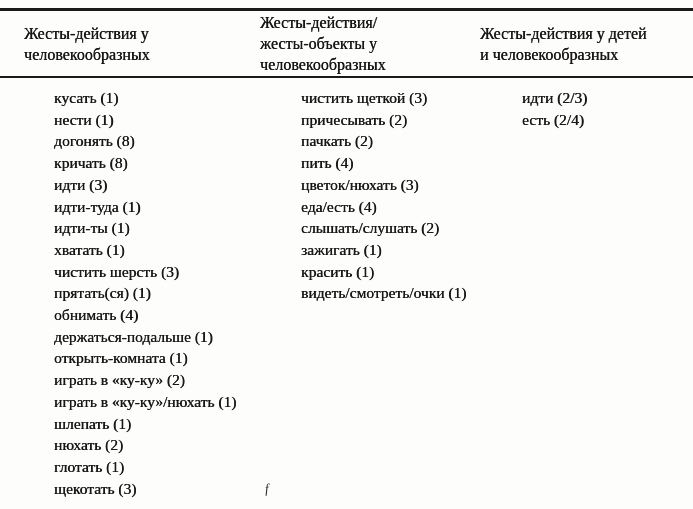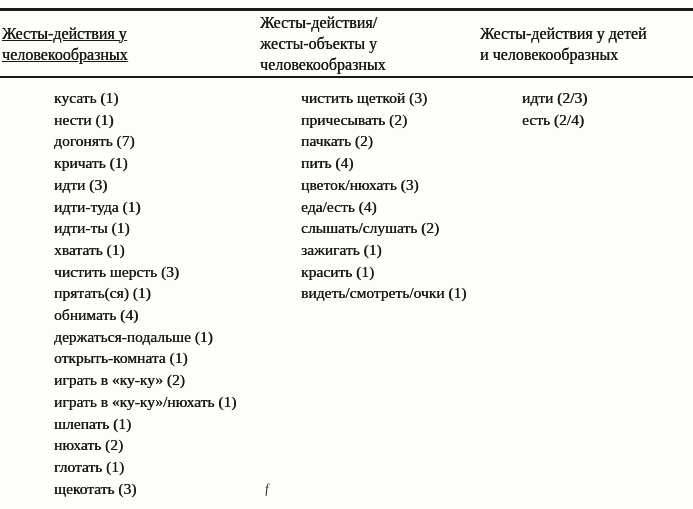--- a/index.html
+++ b/index.html
@@ -23,21 +23,21 @@
     border-bottom: 2px solid #1c1a18;
     display: grid;
     grid-template-columns: 248px 230px 1fr;
     align-items: center;
   }
   .th {
     font-size: 16px;
     line-height: 21px;
     white-space: pre-line;
   }
-  .th1 { padding-left: 2px; text-decoration: underline; }
+  .th1 { padding-left: 24px; }
   .th2 { padding-left: 12px; }
   .th3 { padding-left: 2px; }
   .tbody {
     position: absolute;
     left: 0; right: 0; top: 80px; bottom: 0;
     display: grid;
     grid-template-columns: 248px 230px 1fr;
     padding-top: 7px;
     margin-left: 36px;
   }
@@ -75,22 +75,22 @@
 человекообразных</div>
       <div class="th th3">Жесты-действия у детей
 и человекообразных</div>
     </div>
 
     <div class="tbody">
       <div class="td td1">
 
       <div class="entry">кусать (1)</div>
           <div class="entry">нести (1)</div>
-          <div class="entry">догонять (7)</div>
-          <div class="entry">кричать (1)</div>
+          <div class="entry">догонять (8)</div>
+          <div class="entry">кричать (8)</div>
           <div class="entry">идти (3)</div>
           <div class="entry">идти-туда (1)</div>
           <div class="entry">идти-ты (1)</div>
           <div class="entry">хватать (1)</div>
           <div class="entry">чистить шерсть (3)</div>
           <div class="entry">прятать(ся) (1)</div>
           <div class="entry">обнимать (4)</div>
           <div class="entry">держаться-подальше (1)</div>
           <div class="entry">открыть-комната (1)</div>
           <div class="entry">играть в «ку-ку» (2)</div>

